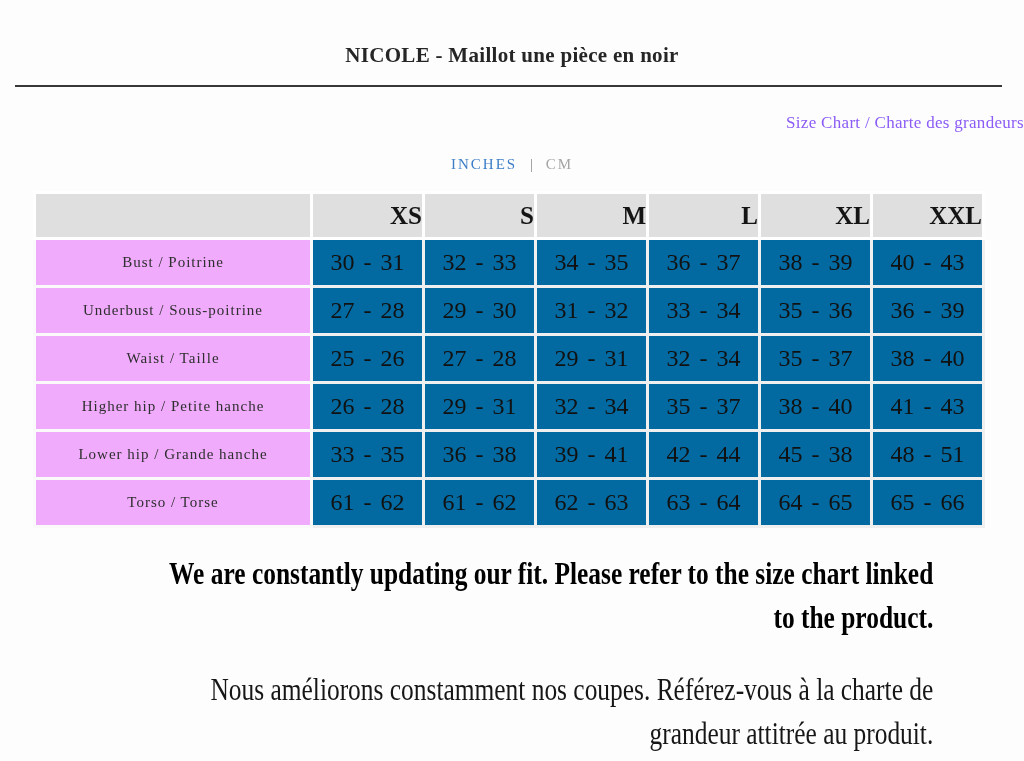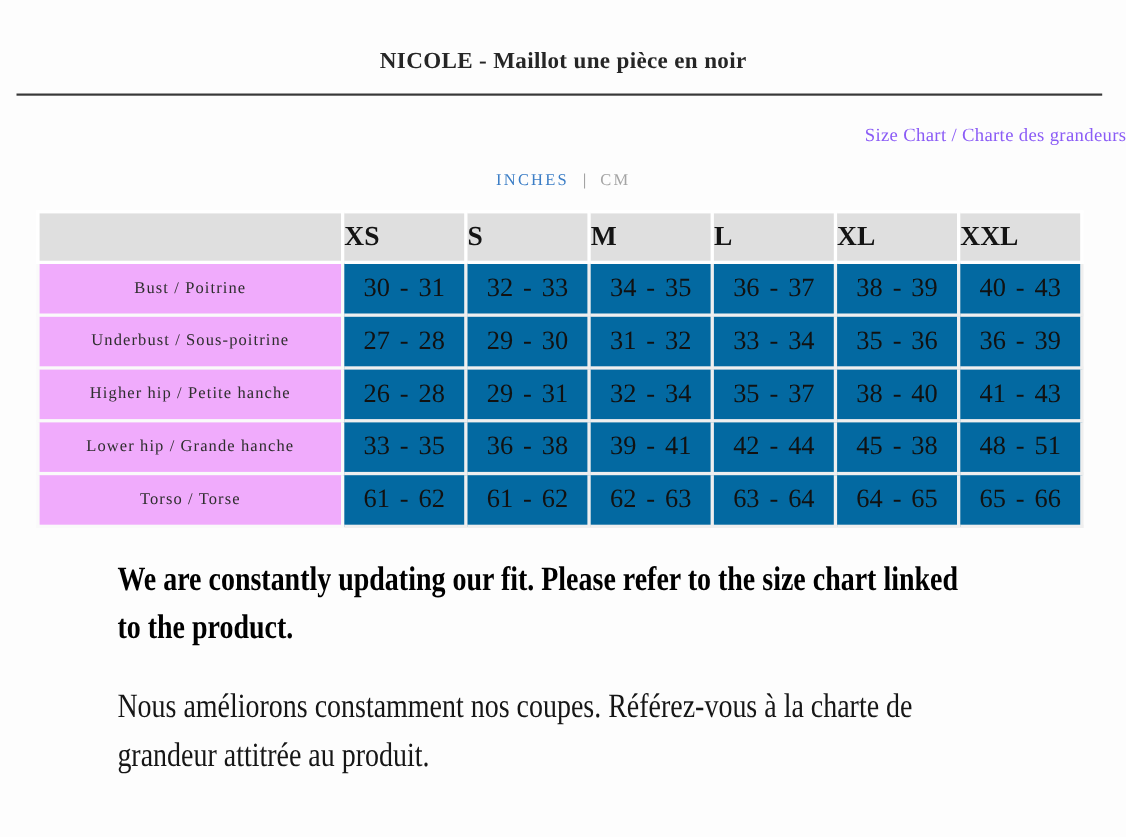--- a/index.html
+++ b/index.html
@@ -54,21 +54,21 @@
     border-collapse: collapse;
   }
   table.size-table col.label-col { width: 277px; }
   table.size-table th {
     height: 46px;
     background: #dfdfdf;
     border: 3px solid #ffffff;
     font-size: 25px;
     font-weight: bold;
     color: #141414;
-    text-align: left;
+    text-align: right;
     vertical-align: middle;
   }
   table.size-table td {
     height: 48px;
     text-align: center;
     vertical-align: middle;
   }
   td.row-label {
     background: #f0abfc;
     border: 3px solid #fafafa;
@@ -78,21 +78,21 @@
   }
   td.size-value {
     background: #0369a1;
     border: 3px solid #efefef;
     font-size: 24px;
     color: #111111;
     word-spacing: 3px;
   }
 
   
-  .note { text-align: left; padding-left: 16px; }
+  .note { text-align: right; padding-left: 16px; }
   .note-line {
     white-space: nowrap;
     line-height: 44px;
     transform: scaleX(0.82);
   }
   .note-en { margin-top: 24px; }
   .note-en .note-line {
     font-size: 31px;
     font-weight: bold;
     color: #000000;
@@ -153,20 +153,29 @@
     <tr>
       <td class="row-label">Underbust / Sous-poitrine</td>
       <td class="size-value">27 - 28</td>
       <td class="size-value">29 - 30</td>
       <td class="size-value">31 - 32</td>
       <td class="size-value">33 - 34</td>
       <td class="size-value">35 - 36</td>
       <td class="size-value">36 - 39</td>
     </tr>
     <tr>
+      <td class="row-label">Waist / Taille</td>
+      <td class="size-value">25 - 26</td>
+      <td class="size-value">27 - 28</td>
+      <td class="size-value">29 - 31</td>
+      <td class="size-value">32 - 34</td>
+      <td class="size-value">35 - 37</td>
+      <td class="size-value">38 - 40</td>
+    </tr>
+    <tr>
       <td class="row-label">Higher hip / Petite hanche</td>
       <td class="size-value">26 - 28</td>
       <td class="size-value">29 - 31</td>
       <td class="size-value">32 - 34</td>
       <td class="size-value">35 - 37</td>
       <td class="size-value">38 - 40</td>
       <td class="size-value">41 - 43</td>
     </tr>
     <tr>
       <td class="row-label">Lower hip / Grande hanche</td>

